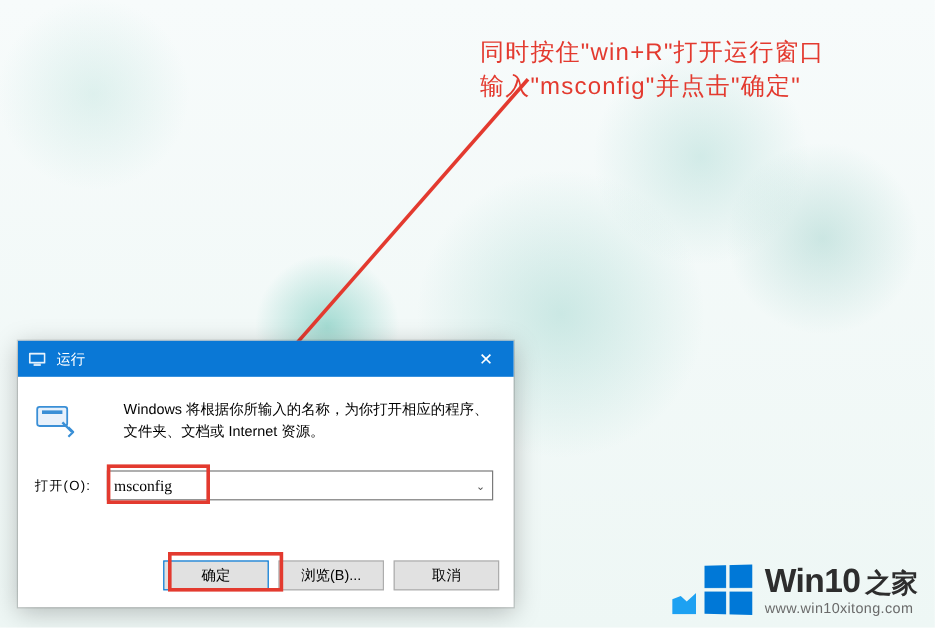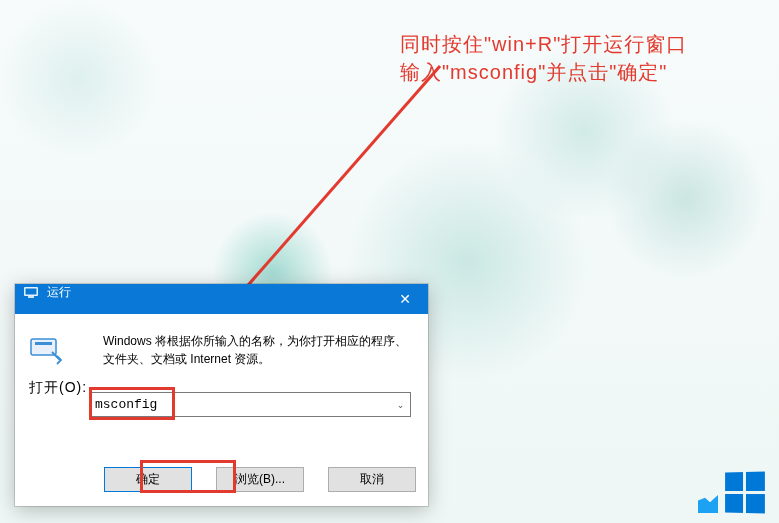--- a/index.html
+++ b/index.html
@@ -42,20 +42,21 @@
     background: #fff;
     box-shadow: 0 4px 20px rgba(0,0,0,.25), 0 0 0 1px rgba(0,0,0,.15);
     font-size: 12px;
     color: #000;
   }
   .titlebar {
     height: 30px;
     background: #0a78d6;
     color: #fff;
     display: flex;
+    align-items: center;
     padding-left: 8px;
   }
   .title-icon {
     width: 16px; height: 16px;
     margin-right: 8px;
     display: inline-flex;
     align-items: center; justify-content: center;
   }
   .title-text { flex: 1; font-size: 12px; }
   .close-btn {
@@ -76,54 +77,54 @@
 
   .run-icon {
     position: absolute;
     left: 14px; top: 48px;
     width: 33px; height: 33px;
     display: flex; align-items: center; justify-content: center;
   }
 
   .open-label {
     position: absolute;
-    left: 14px; top: 95px;
-    font-size: 14px;
+    left: 14px; top: 113px;
+    font-size: 11px;
     letter-spacing: 1px;
   }
 
   .combobox {
     position: absolute;
     left: 74px; top: 108px;
     width: 322px; height: 25px;
   }
   .combo-input {
     width: 100%; height: 100%;
     border: 1px solid #7a7a7a;
     padding: 2px 22px 2px 5px;
     font-size: 13px;
-    font-family: Liberation Mono, monospace;
+    font-family: Liberation Serif, serif;
     outline: none;
   }
   .combo-arrow {
     position: absolute;
     right: 1px; top: 1px;
     width: 19px; height: 23px;
     display: flex; align-items: center; justify-content: center;
     cursor: pointer;
     color: #555;
     font-size: 9px;
   }
 
   .button-row {
     position: absolute;
     left: 0; right: 12px; bottom: 14px;
     display: flex;
     justify-content: flex-end;
-    gap: 24px;
+    gap: 8px;
   }
   .win-btn {
     width: 88px; height: 25px;
     background: #e1e1e1;
     border: 1px solid #adadad;
     font-size: 12px;
     font-family: inherit;
     cursor: pointer;
   }
   .win-btn.default {
@@ -233,13 +234,20 @@
 <div class="watermark">
   <div style="position:relative">
     <div class="wm-badge"></div>
     <div class="wm-logo">
       <div></div>
         <div></div>
         <div></div>
         <div></div>
     </div>
   </div>
+  <div class="wm-text-block">
+    <div class="wm-title">
+      <span class="w10">Win10</span>
+      <span class="cn">之家</span>
+    </div>
+    <span class="wm-url">www.win10xitong.com</span>
+  </div>
 </div>
 
 </body></html>

